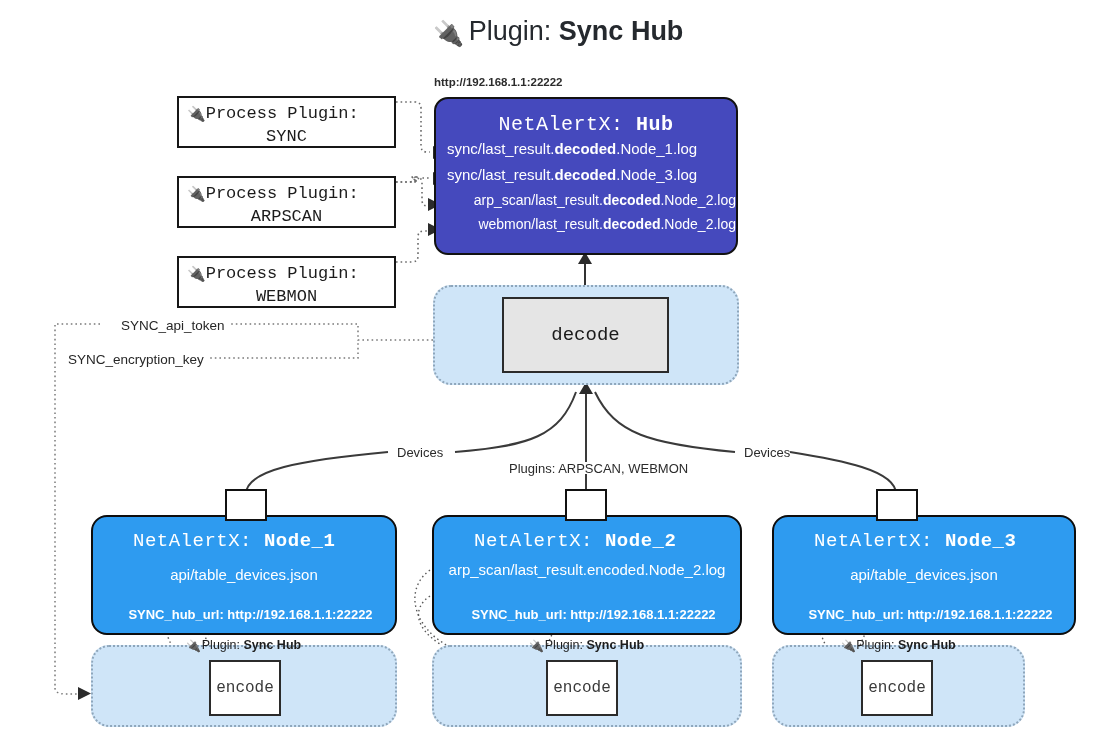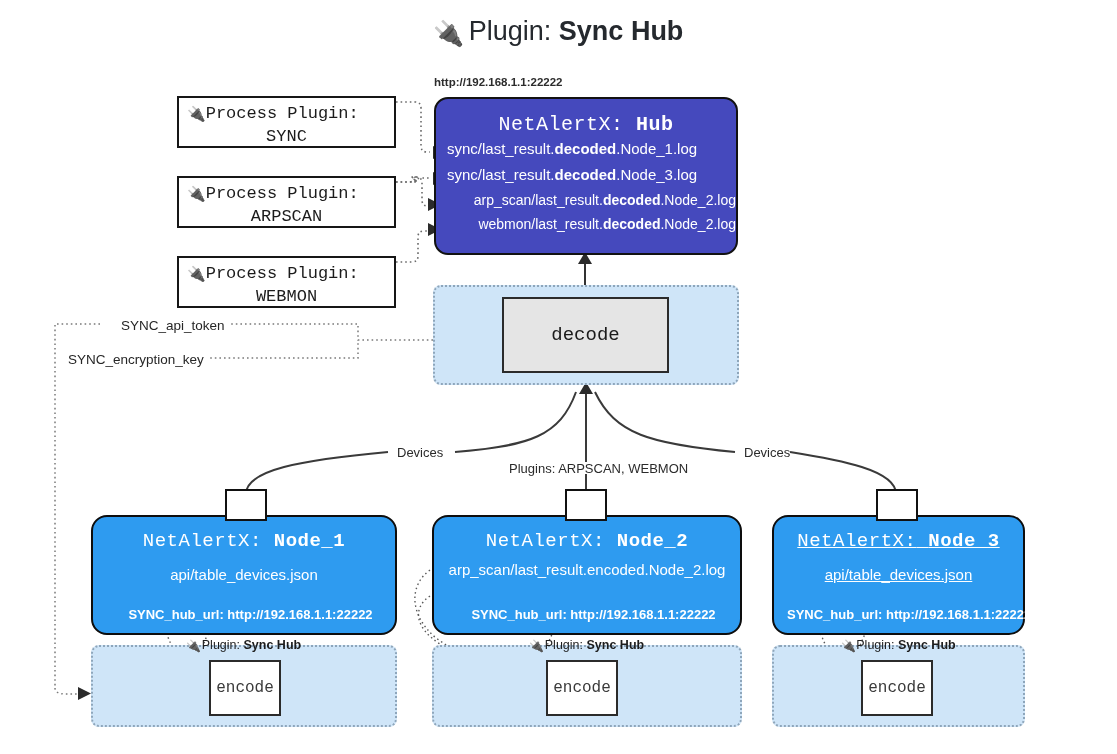--- a/index.html
+++ b/index.html
@@ -79,21 +79,21 @@
     line-height: 1.72;
     white-space: nowrap;
   }
   #hub .logline.wide { padding-left: 4px; font-size: 14px; text-align: right; }
   #hub .logline b { font-weight: bold; }
 
   
   .capsule {
     background: #cfe5f8;
     border: 2px dotted #8ea6bb;
-    border-radius: 8px;
+    border-radius: 18px;
     box-sizing: border-box;
     padding-left: 20px;
   }
   #decode-capsule { left: 433px; top: 285px; width: 306px; height: 100px; }
   #decode {
     left: 502px; top: 297px; width: 167px; height: 76px;
     background: #e5e5e5;
     border: 2px solid #2b2b2b;
     font-family: "Liberation Mono", monospace;
     font-size: 19px;
@@ -114,46 +114,47 @@
 
   
   .nodebox {
     background: #2e9bf0;
     border: 2px solid #0d0d0d;
     border-radius: 16px;
     color: #ffffff;
     box-sizing: border-box;
   }
   .nodebox .ntitle {
-    text-align: center;
+    text-align: left;
     font-family: "Liberation Mono", monospace;
     font-size: 19px;
     margin-top: 13px;
     letter-spacing: 0.5px;
+    margin-left: 40px;
   }
   .nodebox .ntitle .bold { font-weight: bold; }
   .nodebox .nline {
     text-align: center;
     font-size: 15px;
     margin-top: 14px;
     white-space: nowrap;
   }
   .nodebox.two .nline { margin-top: 9px; }
   .nodebox .nhub {
     position: absolute;
     left: 0; right: 0; bottom: 11px;
     text-align: center;
     font-size: 13px;
     font-weight: bold;
     white-space: nowrap;
     padding-left: 13px;
   }
   #node1 { left: 91px;  top: 515px; width: 306px; height: 120px; }
   #node2 { left: 432px; top: 515px; width: 310px; height: 120px; }
-  #node3 { left: 772px; top: 515px; width: 253px; height: 120px; text-decoration: underline; }
+  #node3 { left: 772px; top: 515px; width: 304px; height: 120px; }
 
   
   .envelope {
     width: 42px; height: 32px;
     background: #ffffff;
     border: 2px solid #111111;
     box-sizing: border-box;
     z-index: 3;
   }
   #env1 { left: 225px; top: 489px; }

